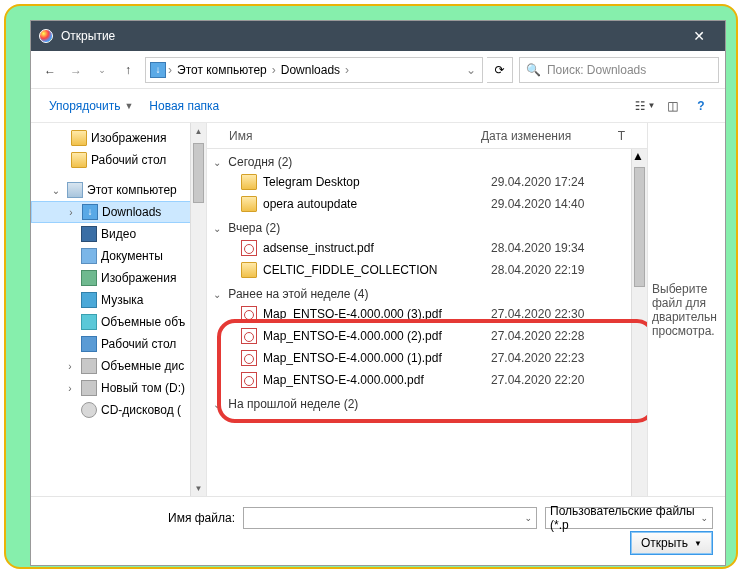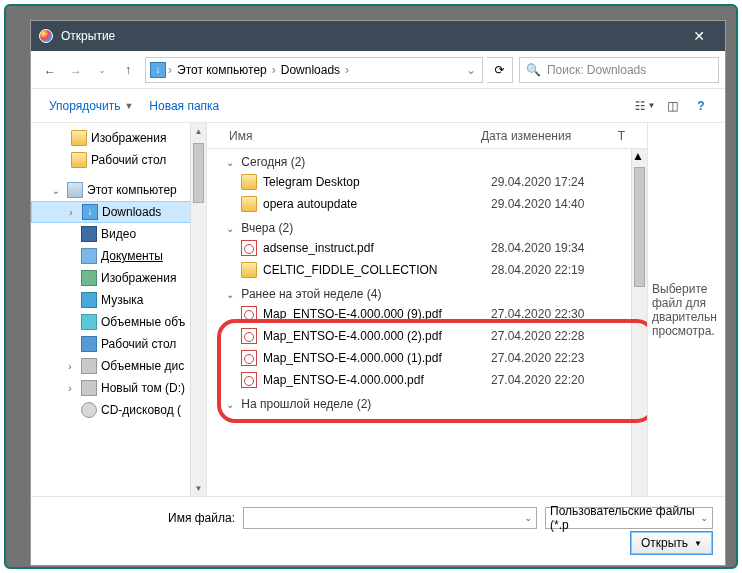--- a/index.html
+++ b/index.html
@@ -1,17 +1,17 @@
 <!DOCTYPE html>
 <html><head>
 <meta charset="utf-8">
 <style>
 *{box-sizing:border-box;margin:0;padding:0;font-family:"Segoe UI",Tahoma,sans-serif;font-size:12px}
 body{background:#fff;width:742px;height:573px;position:relative;overflow:hidden}
-.outer{position:absolute;left:4px;top:4px;right:4px;bottom:4px;border:2px solid #0f766e;border-radius:6px;overflow:hidden;background:#737373}
+.outer{position:absolute;left:4px;top:4px;right:4px;bottom:4px;border:2px solid #eab308;border-radius:16px;overflow:hidden;background:#86efac}
 .shell{position:absolute;left:24px;top:14px;width:696px;height:546px;border:1px solid #999;background:#fff;display:flex;flex-direction:column}
 .titlebar{background:#3c4a57;color:#fff;height:30px;display:flex;align-items:center;padding:0 8px}
 .titlebar .ico{width:14px;height:14px;border-radius:50%;background:radial-gradient(circle at 30% 30%,#ff5,#f44 40%,#49f 70%,#3a3);margin-right:8px;border:1px solid #fff}
 .titlebar .title{flex:1}
 .titlebar .close{width:36px;text-align:center;font-size:14px;cursor:pointer}
 .navrow{display:flex;align-items:center;height:38px;padding:4px 6px;border-bottom:1px solid #e5e5e5}
 .nb{width:26px;height:26px;display:flex;align-items:center;justify-content:center;color:#888;cursor:pointer}
 .nb.e{color:#333}
 .addr{flex:1;display:flex;align-items:center;border:1px solid #ccc;height:26px;padding:0 4px;margin:0 4px}
 .addr .crumb{display:flex;align-items:center;padding:0 3px;cursor:pointer}
@@ -47,21 +47,21 @@
 .f-cd{background:#d8d8d8;border:1px solid #999;border-radius:50%}
 .f-pdf{background:#fff;border:1px solid #c44;position:relative}
 .f-pdf::after{content:"";position:absolute;left:2px;top:3px;width:8px;height:8px;border:1px solid #c44;border-radius:50%}
 .list{flex:1;overflow:hidden;position:relative}
 .lh{display:flex;border-bottom:1px solid #e5e5e5;height:26px;align-items:center;color:#555}
 .lh .c1{width:280px;padding-left:22px}
 .lh .c2{width:140px}
 .lh .c3{width:30px}
 .list .sc{position:absolute;right:0;top:26px;bottom:0;width:16px;background:#f0f0f0;border-left:1px solid #ddd}
 .list .sc .th{position:absolute;left:2px;right:2px;top:18px;height:120px;background:#c8c8c8;border:1px solid #aaa}
-.grp{padding:6px 0 2px 19px;color:#333}
+.grp{padding:6px 0 2px 6px;color:#333}
 .grp .tw{display:inline-block;width:12px;color:#666;font-size:10px}
 .row{display:flex;align-items:center;height:22px;padding-left:34px;cursor:pointer}
 .row .fic{width:16px;height:16px;margin-right:6px;flex-shrink:0}
 .row .nm{width:228px;white-space:nowrap;overflow:hidden}
 .row .dt{width:140px;color:#444}
 .row .tp{color:#444}
 .hl{position:absolute;border:4px solid #e53935;border-radius:18px;pointer-events:none}
 .preview{width:78px;border-left:1px solid #e5e5e5;display:flex;align-items:center;justify-content:center;color:#555;padding:4px;overflow:hidden}
 .footer{border-top:1px solid #e5e5e5;padding:10px 12px}
 .frow{display:flex;align-items:center;margin-bottom:2px}
@@ -142,21 +142,21 @@
           </div>
           <div class="tn sel" style="padding-left: 32px;">
             <span class="tw">›</span>
             <span class="fic f-down"></span>
             <span>Downloads</span>
           </div>
           <div class="tn" style="padding-left: 46px;">
             <span class="fic f-vid"></span>
             <span>Видео</span>
           </div>
-          <div class="tn" style="padding-left: 46px; text-decoration: underline;">
+          <div class="tn" style="padding-left: 46px;">
             <span class="fic f-doc"></span>
             <span>Документы</span>
           </div>
           <div class="tn" style="padding-left: 46px;">
             <span class="fic f-img"></span>
             <span>Изображения</span>
           </div>
           <div class="tn" style="padding-left: 46px;">
             <span class="fic f-mus"></span>
             <span>Музыка</span>
@@ -214,21 +214,21 @@
             </div>
             <div class="row">
               <span class="fic f-folder"></span>
               <span class="nm">CELTIC_FIDDLE_COLLECTION</span>
               <span class="dt">28.04.2020 22:19</span>
               <span class="tp">П</span>
             </div>
             <div class="grp"><span class="tw">⌄</span> Ранее на этой неделе (4)</div>
             <div class="row">
               <span class="fic f-pdf"></span>
-              <span class="nm">Map_ENTSO-E-4.000.000 (9).pdf</span>
+              <span class="nm">Map_ENTSO-E-4.000.000 (3).pdf</span>
               <span class="dt">27.04.2020 22:30</span>
               <span class="tp">A</span>
             </div>
             <div class="row">
               <span class="fic f-pdf"></span>
               <span class="nm">Map_ENTSO-E-4.000.000 (2).pdf</span>
               <span class="dt">27.04.2020 22:28</span>
               <span class="tp">A</span>
             </div>
             <div class="row">

